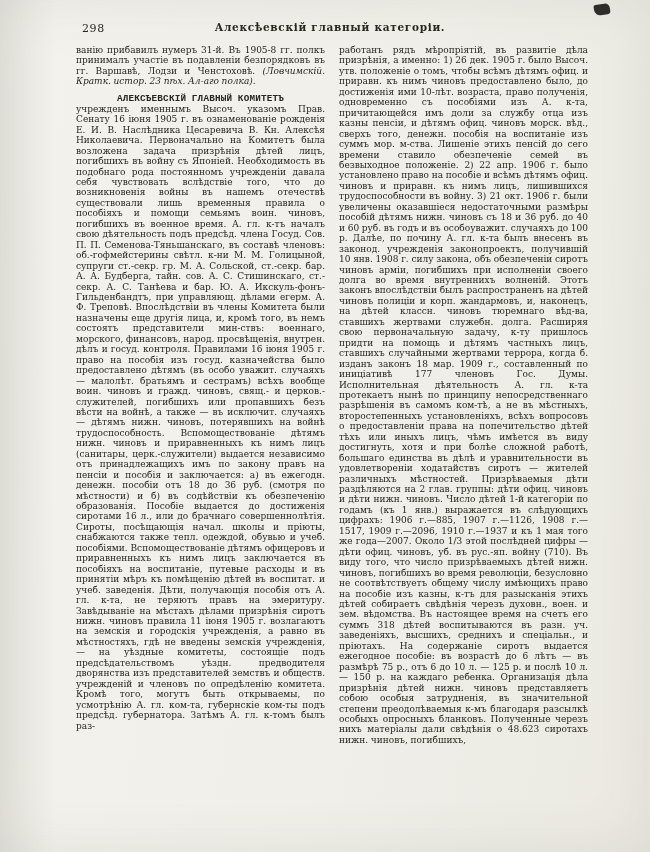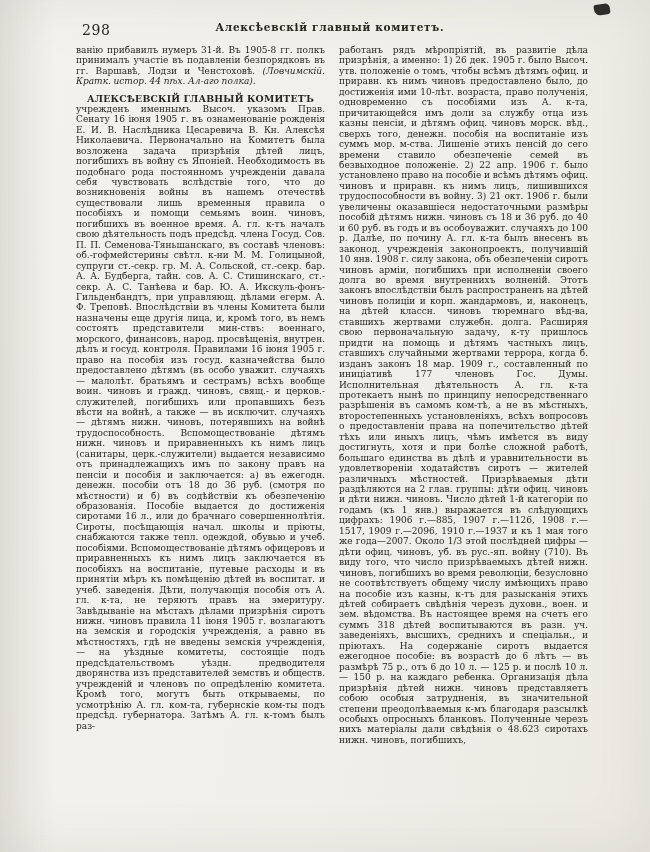--- a/index.html
+++ b/index.html
@@ -28,21 +28,21 @@
     background: #1c1a16;
     border-radius: 2px 5px 3px 6px;
     transform: rotate(-8deg);
     opacity: 0.9;
   }
   .running-header {
     position: absolute; top: 21px; left: 70px; right: 60px; height: 15px;
   }
   .page-num {
     position: absolute; left: 12px; top: 1px;
-    font-size: 14px; letter-spacing: 0.6px;
+    font-size: 11px; letter-spacing: 0.6px;
   }
   .running-title {
     display: block; text-align: center;
     font-weight: bold; font-size: 10.5px; letter-spacing: 0.7px;
   }
   .columns {
     position: absolute; top: 45px; left: 76px; right: 62px; bottom: 5px;
     display: flex; gap: 14px;
     overflow: hidden;
   }
@@ -52,37 +52,38 @@
     text-align: justify;
     word-spacing: -0.2px;
   }
   .col p { margin: 0; }
   .cont { margin-bottom: 6px !important; }
   .citation { font-style: italic; }
   .article-heading {
     font-weight: bold; font-size: 9.3px; letter-spacing: 0.2px;
     text-align: center; margin: 4px 0 2px 0;
     line-height: 11px;
+    font-family: Liberation Mono, monospace;
   }
 </style>
 </head>
 <body>
 
 <div class="page">
   <div class="binding-shade"></div>
   <div class="scan-artifact"></div>
 
   <header class="running-header">
     <span class="page-num">298</span>
-    <span class="running-title">Алексѣевскій главный комитетъ.</span>
+    <span class="running-title">Алексѣевскій главный категоріи.</span>
   </header>
 
   <div class="columns">
     <div class="col">
-      <p class="cont"><span>ванію прибавилъ нумеръ 31-й. Въ 1905-8 гг. полкъ принималъ участіе въ подавленіи безпорядковъ въ гг. Варшавѣ, Лодзи и Ченстоховѣ.</span> <i class="citation">(Ловчимскій. Кратк. истор. 44 пѣх. Ал-аго полка).</i></p>
+      <p class="cont"><span>ванію прибавилъ нумеръ 31-й. Въ 1905-8 гг. полкъ принималъ участіе въ подавленіи безпорядковъ въ гг. Варшавѣ, Лодзи и Ченстоховѣ.</span> <i class="citation">(Ловчимскій. Кратк. истор. 23 пѣх. Ал-аго полка).</i></p>
       <p class="article-heading">АЛЕКСѢЕВСКІЙ ГЛАВНЫЙ КОМИТЕТЪ</p>
       <p>учрежденъ именнымъ Высоч. указомъ Прав. Сенату 16 іюня 1905 г. въ ознаменованіе рожденія Е. И. В. Наслѣдника Цесаревича В. Кн. Алексѣя Николаевича. Первоначально на Комитетъ была возложена задача призрѣнія дѣтей лицъ, погибшихъ въ войну съ Японіей. Необходимость въ подобнаго рода постоянномъ учрежденіи давала себя чувствовать вслѣдствіе того, что до возникновенія войны въ нашемъ отечествѣ существовали лишь временныя правила о пособіяхъ и помощи семьямъ воин. чиновъ, погибшихъ въ военное время. А. гл. к-тъ началъ свою дѣятельность подъ предсѣд. члена Госуд. Сов. П. П. Семенова-Тяньшанскаго, въ составѣ членовъ: об.-гофмейстерины свѣтл. к-ни М. М. Голицыной, супруги ст.-секр. гр. М. А. Сольской, ст.-секр. бар. А. А. Будберга, тайн. сов. А. С. Стишинскаго, ст.-секр. А. С. Танѣева и бар. Ю. А. Икскуль-фонъ-Гильденбандтъ, при управляющ. дѣлами егерм. А. Ф. Треповѣ. Впослѣдствіи въ члены Комитета были назначены еще другія лица, и, кромѣ того, въ немъ состоятъ представители мин-ствъ: военнаго, морского, финансовъ, народ. просвѣщенія, внутрен. дѣлъ и госуд. контроля. Правилами 16 іюня 1905 г. право на пособія изъ госуд. казначейства было предоставлено дѣтямъ (въ особо уважит. случаяхъ — малолѣт. братьямъ и сестрамъ) всѣхъ вообще воин. чиновъ и гражд. чиновъ, свящ.- и церков.-служителей, погибшихъ или пропавшихъ безъ вѣсти на войнѣ, а также — въ исключит. случаяхъ — дѣтямъ нижн. чиновъ, потерявшихъ на войнѣ трудоспособность. Вспомоществованіе дѣтямъ нижн. чиновъ и приравненныхъ къ нимъ лицъ (санитары, церк.-служители) выдается независимо отъ принадлежащихъ имъ по закону правъ на пенсіи и пособія и заключается: а) въ ежегодн. денежн. пособіи отъ 18 до 36 руб. (смотря по мѣстности) и б) въ содѣйствіи къ обезпеченію образованія. Пособіе выдается до достиженія сиротами 16 л., или до брачнаго совершеннолѣтія. Сироты, посѣщающія начал. школы и пріюты, снабжаются также тепл. одеждой, обувью и учеб. пособіями. Вспомоществованіе дѣтямъ офицеровъ и приравненныхъ къ нимъ лицъ заключается въ пособіяхъ на воспитаніе, путевые расходы и въ принятіи мѣръ къ помѣщенію дѣтей въ воспитат. и учеб. заведенія. Дѣти, получающія пособія отъ А. гл. к-та, не теряютъ правъ на эмеритуру. Завѣдываніе на мѣстахъ дѣлами призрѣнія сиротъ нижн. чиновъ правила 11 іюня 1905 г. возлагаютъ на земскія и городскія учрежденія, а равно въ мѣстностяхъ, гдѣ не введены земскія учрежденія, — на уѣздные комитеты, состоящіе подъ предсѣдательствомъ уѣздн. предводителя дворянства изъ представителей земствъ и обществ. учрежденій и членовъ по опредѣленію комитета. Кромѣ того, могутъ быть открываемы, по усмотрѣнію А. гл. ком-та, губернскіе ком-ты подъ предсѣд. губернатора. Затѣмъ А. гл. к-томъ былъ раз-</p>
     </div>
     <div class="col">
       <p>работанъ рядъ мѣропріятій, въ развитіе дѣла призрѣнія, а именно: 1) 26 дек. 1905 г. было Высоч. утв. положеніе о томъ, чтобы всѣмъ дѣтямъ офиц. и приравн. къ нимъ чиновъ предоставлено было, до достиженія ими 10-лѣт. возраста, право полученія, одновременно съ пособіями изъ А. к-та, причитающейся имъ доли за службу отца изъ казны пенсіи, и дѣтямъ офиц. чиновъ морск. вѣд., сверхъ того, денежн. пособія на воспитаніе изъ суммъ мор. м-ства. Лишеніе этихъ пенсій до сего времени ставило обезпеченіе семей въ безвыходное положеніе. 2) 22 апр. 1906 г. было установлено право на пособіе и всѣмъ дѣтямъ офиц. чиновъ и приравн. къ нимъ лицъ, лишившихся трудоспособности въ войну. 3) 21 окт. 1906 г. были увеличены оказавшіеся недостаточными размѣры пособій дѣтямъ нижн. чиновъ съ 18 и 36 руб. до 40 и 60 руб. въ годъ и въ особоуважит. случаяхъ до 100 р. Далѣе, по почину А. гл. к-та былъ внесенъ въ законод. учрежденія законопроектъ, получившій 10 янв. 1908 г. силу закона, объ обезпеченіи сиротъ чиновъ арміи, погибшихъ при исполненіи своего долга во время внутреннихъ волненій. Этотъ законъ впослѣдствіи былъ распространенъ на дѣтей чиновъ полиціи и корп. жандармовъ, и, наконецъ, на дѣтей классн. чиновъ тюремнаго вѣд-ва, ставшихъ жертвами служебн. долга. Расширяя свою первоначальную задачу, к-ту пришлось придти на помощь и дѣтямъ частныхъ лицъ, ставшихъ случайными жертвами террора, когда б. изданъ законъ 18 мар. 1909 г., составленный по иниціативѣ 177 членовъ Гос. Думы. Исполнительная дѣятельность А. гл. к-та протекаетъ нынѣ по принципу непосредственнаго разрѣшенія въ самомъ ком-тѣ, а не въ мѣстныхъ, второстепенныхъ установленіяхъ, всѣхъ вопросовъ о предоставленіи права на попечительство дѣтей тѣхъ или иныхъ лицъ, чѣмъ имѣется въ виду достигнуть, хотя и при болѣе сложной работѣ, большаго единства въ дѣлѣ и уравнительности въ удовлетвореніи ходатайствъ сиротъ — жителей различныхъ мѣстностей. Призрѣваемыя дѣти раздѣляются на 2 глав. группы: дѣти офиц. чиновъ и дѣти нижн. чиновъ. Число дѣтей 1-й категоріи по годамъ (къ 1 янв.) выражается въ слѣдующихъ цифрахъ: 1906 г.—885, 1907 г.—1126, 1908 г.—1517, 1909 г.—2096, 1910 г.—1937 и къ 1 мая того же года—2007. Около 1/3 этой послѣдней цифры — дѣти офиц. чиновъ, уб. въ рус.-яп. войну (710). Въ виду того, что число призрѣваемыхъ дѣтей нижн. чиновъ, погибшихъ во время революціи, безусловно не соотвѣтствуетъ общему числу имѣющихъ право на пособіе изъ казны, к-тъ для разысканія этихъ дѣтей собираетъ свѣдѣнія черезъ духовн., воен. и зем. вѣдомства. Въ настоящее время на счетъ его суммъ 318 дѣтей воспитываются въ разн. уч. заведеніяхъ, высшихъ, среднихъ и спеціальн., и пріютахъ. На содержаніе сиротъ выдается ежегодное пособіе: въ возрастѣ до 6 лѣтъ — въ размѣрѣ 75 р., отъ 6 до 10 л. — 125 р. и послѣ 10 л. — 150 р. на каждаго ребенка. Организація дѣла призрѣнія дѣтей нижн. чиновъ представляетъ собою особыя затрудненія, въ значительной степени преодолѣваемыя к-мъ благодаря разсылкѣ особыхъ опросныхъ бланковъ. Полученные черезъ нихъ матеріалы дали свѣдѣнія о 48.623 сиротахъ нижн. чиновъ, погибшихъ,</p>
     </div>
   </div>
 </div>
 
 </body></html>

